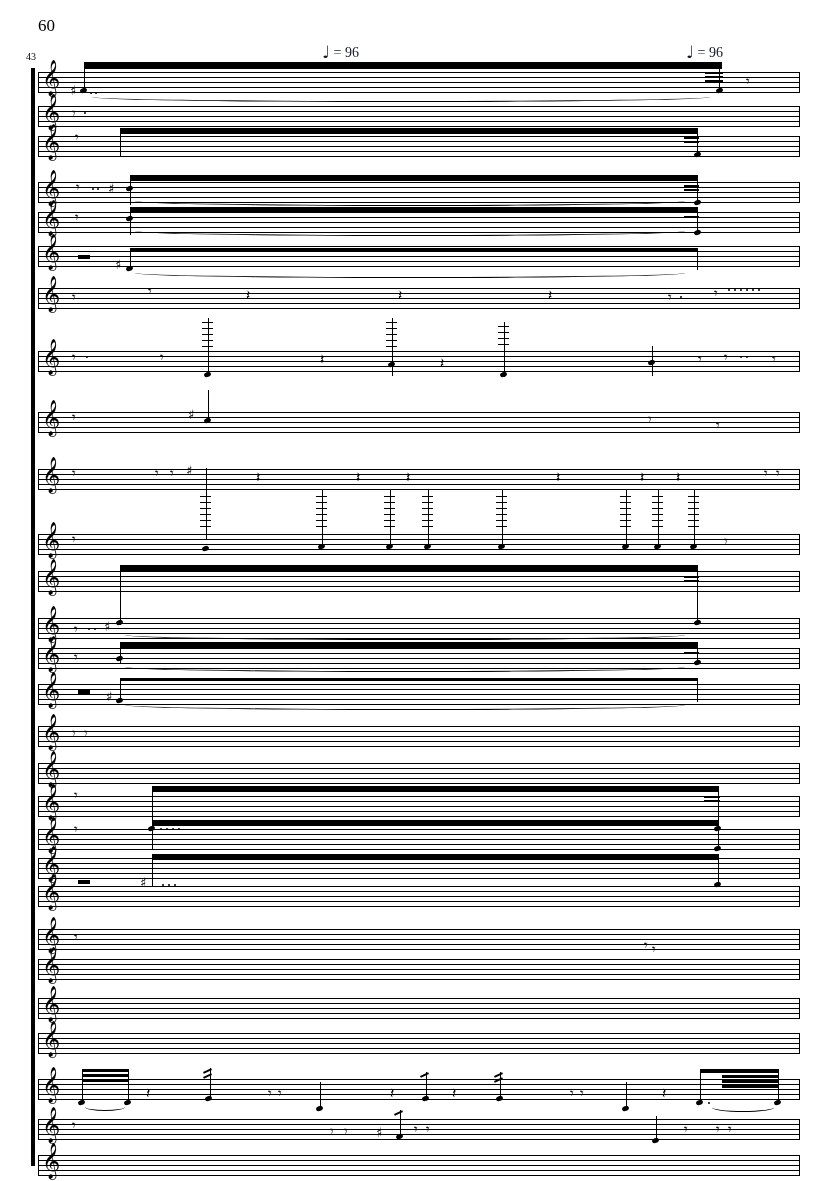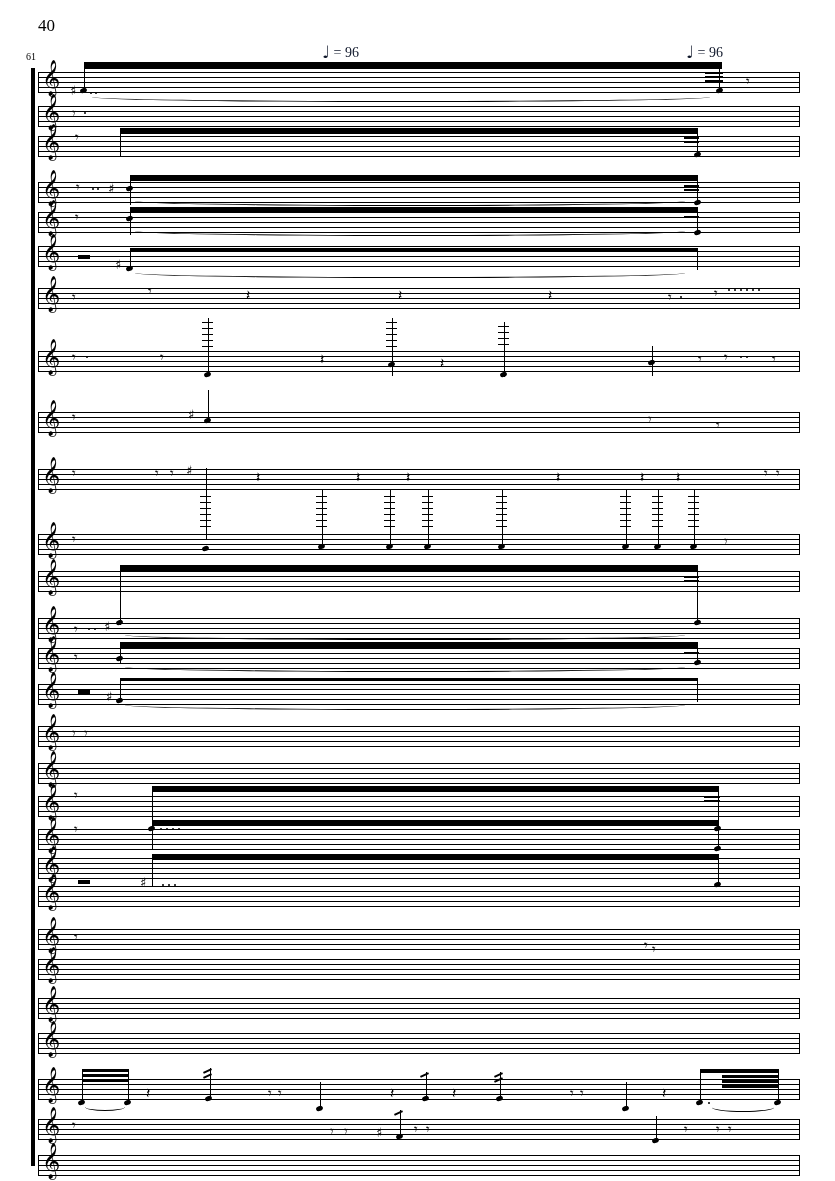--- a/index.html
+++ b/index.html
@@ -140,22 +140,22 @@
     font-size: 13px;
     line-height: 1;
     color: #000;
   }
 </style>
 </head>
 <body>
 
 <div id="page">
 
-  <div class="page-number">40</div>
-  <div class="measure-number">61</div>
+  <div class="page-number">60</div>
+  <div class="measure-number">43</div>
 
   <div class="tempo" style="left:322px; top:42px;">
     <span class="note-glyph">♩</span>
     <span>= 96</span>
   </div>
   <div class="tempo" style="left:686px; top:42px;">
     <span class="note-glyph">♩</span>
     <span>= 96</span>
   </div>
 

